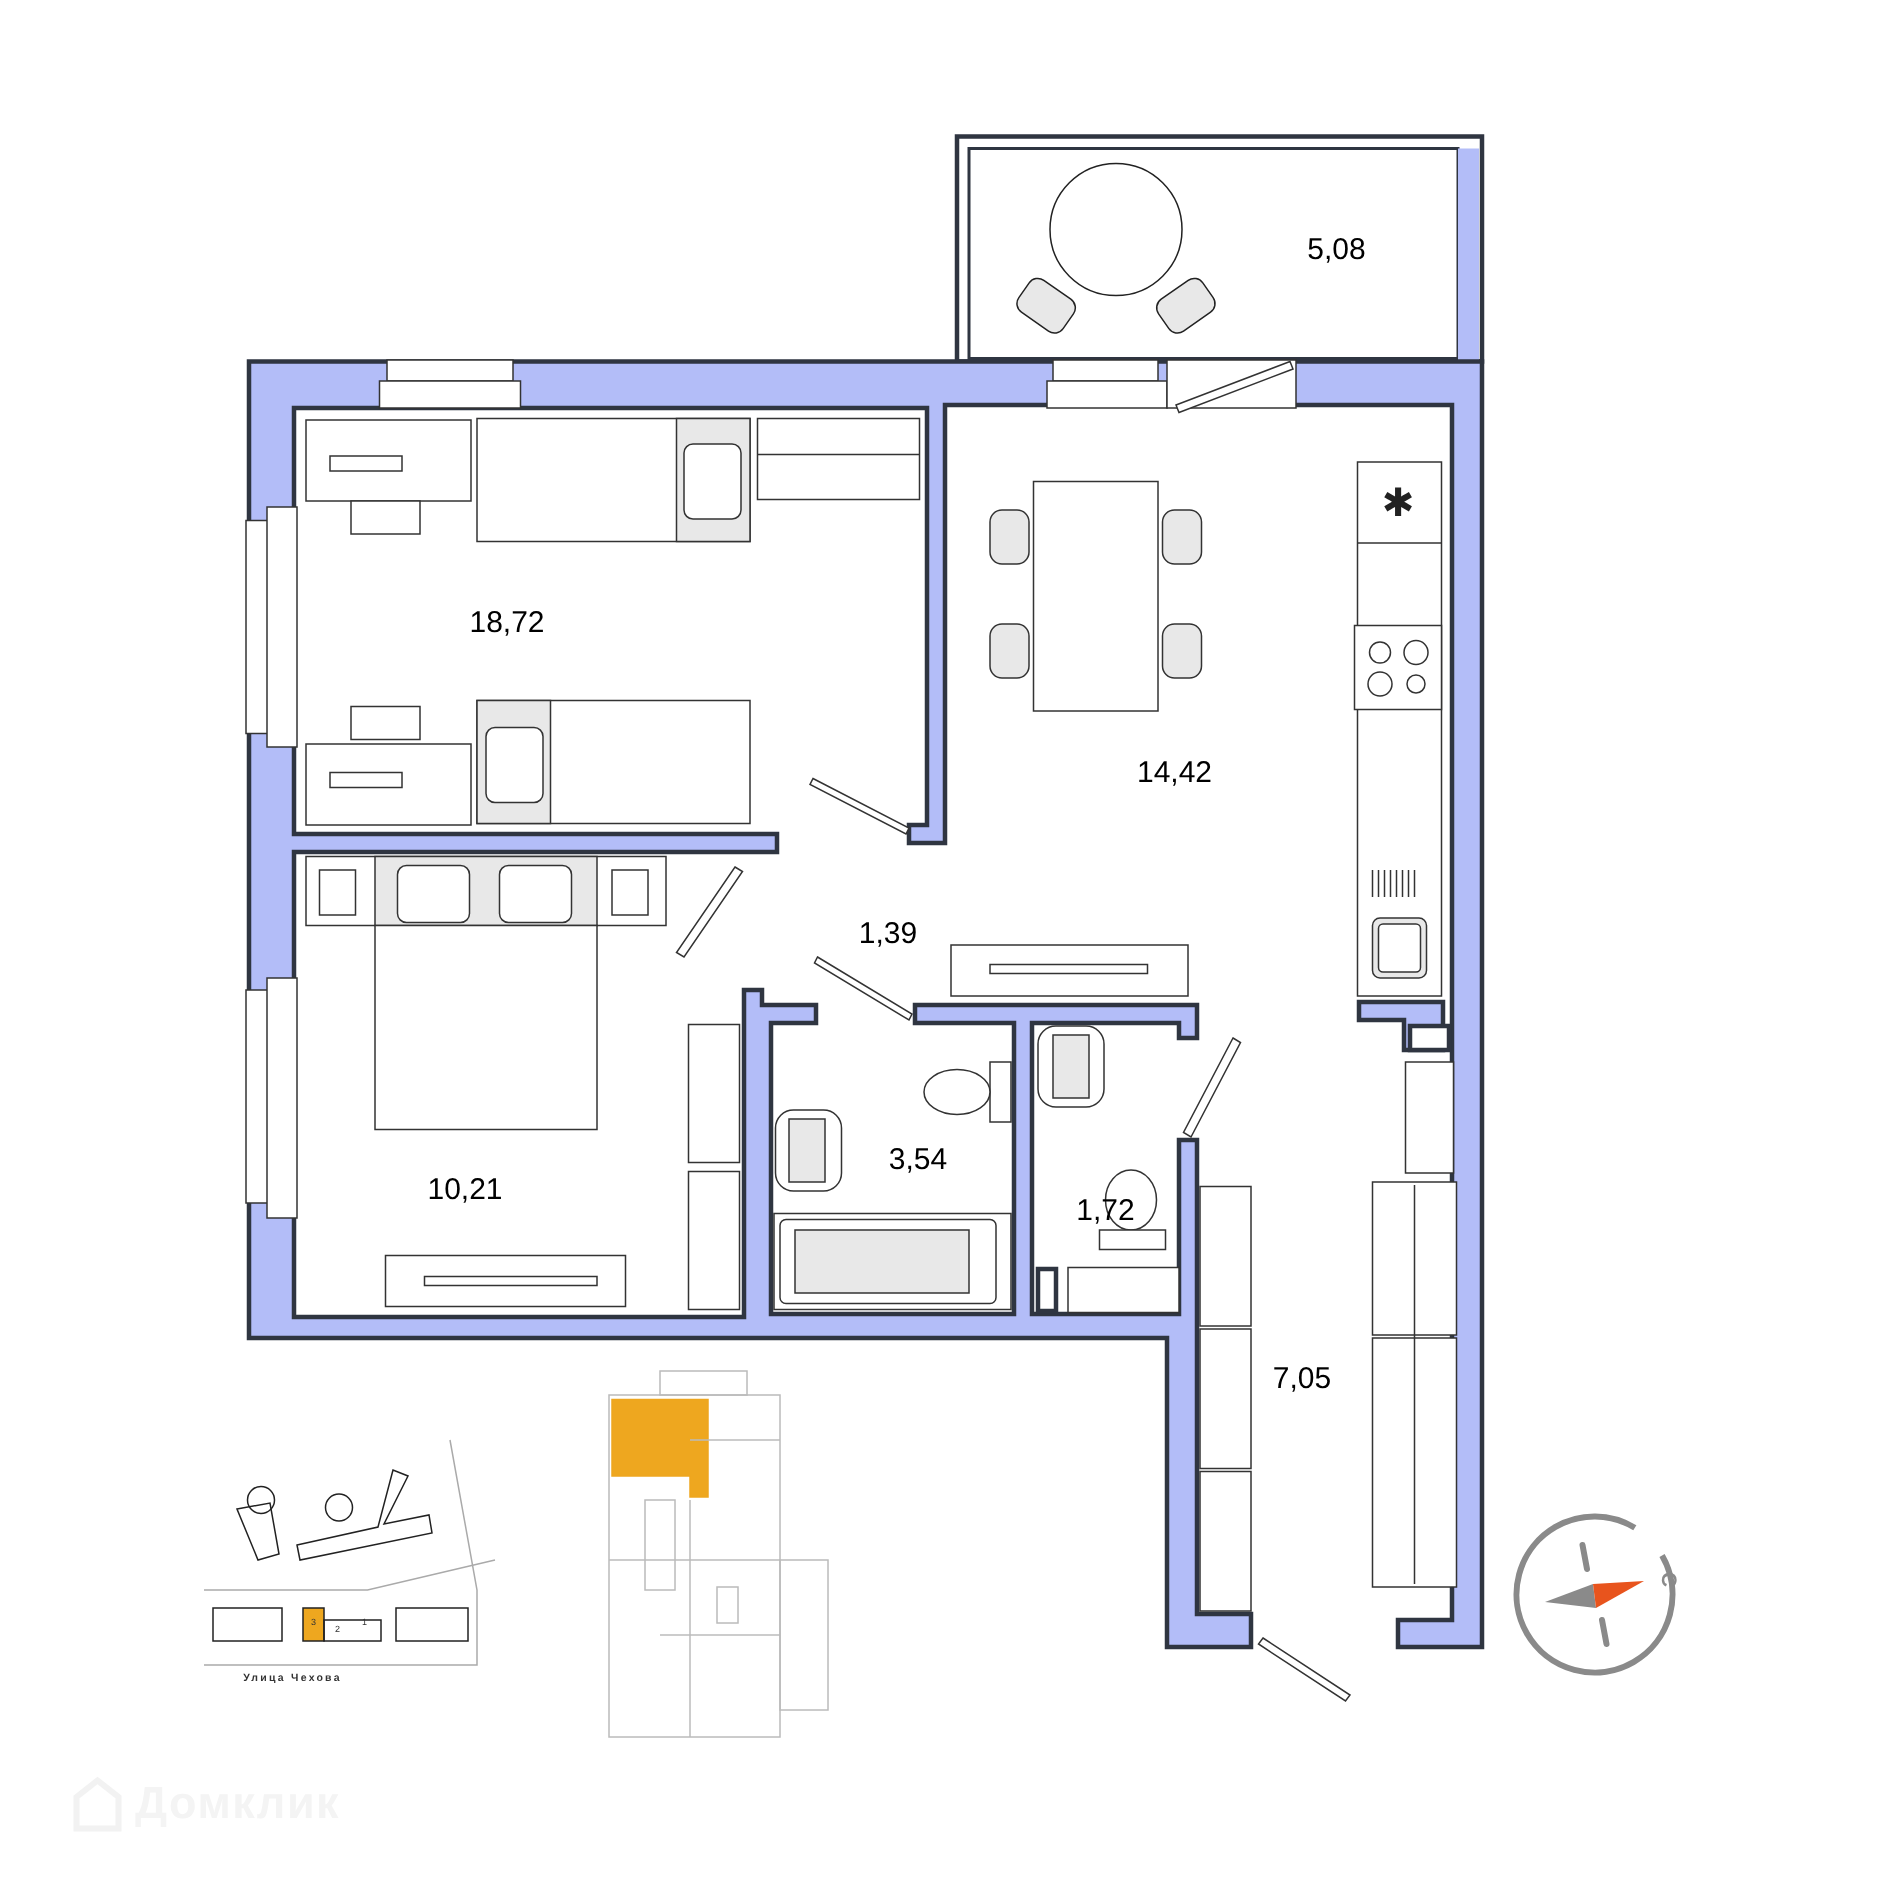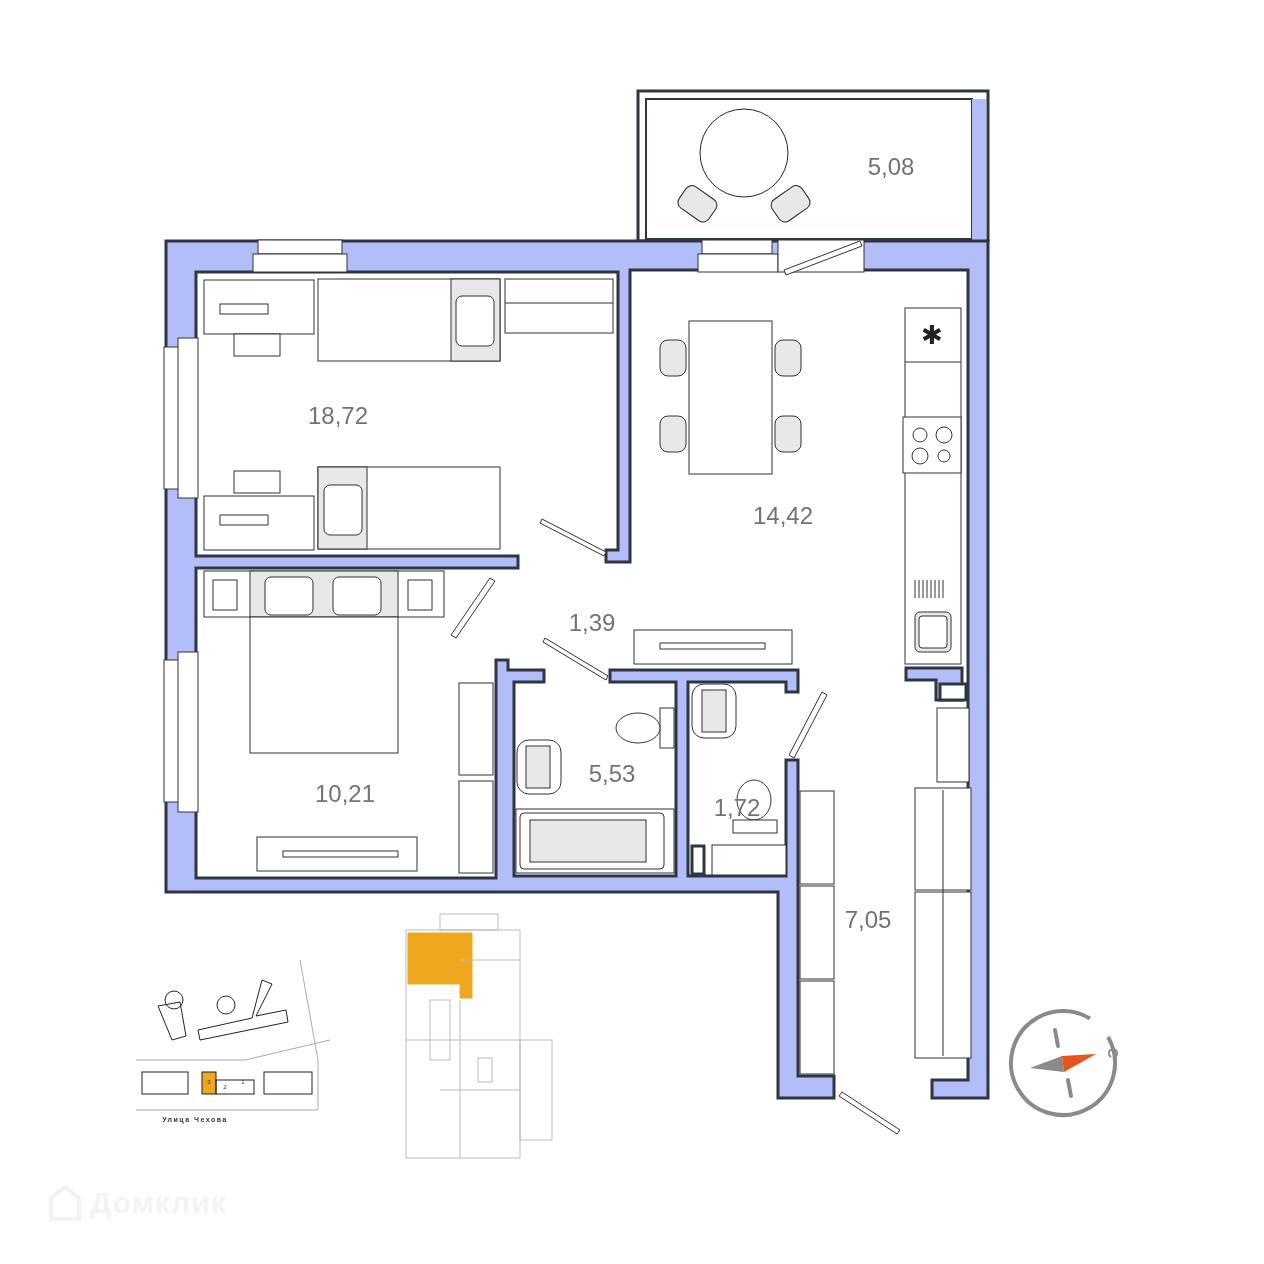--- a/index.html
+++ b/index.html
@@ -1,18 +1,18 @@
 <!DOCTYPE html>
 <html><head>
 <meta charset="utf-8">
 <style>
   html,body{margin:0;padding:0;background:#ffffff;}
   #stage{position:relative;width:1264px;height:1264px;overflow:hidden;background:#fff;font-family:"Liberation Sans","DejaVu Sans",sans-serif;}
   svg{position:absolute;left:0;top:0;}
-  .area-label{position:absolute;font-size:24px;color:#737373;transform:translate(-50%,-50%);white-space:nowrap;}
+  .area-label{position:absolute;font-size:20px;color:#000000;transform:translate(-50%,-50%);white-space:nowrap;}
   .street-label{position:absolute;font-size:7px;font-weight:bold;letter-spacing:1.5px;color:#333;transform:translate(-50%,-50%);white-space:nowrap;}
   .sec-num{position:absolute;font-size:6px;color:#333;transform:translate(-50%,-50%);}
   .brand{position:absolute;left:48px;top:1184px;display:flex;align-items:center;gap:8px;}
   .brand-text{font-size:30px;font-weight:bold;color:#f4f4f4;letter-spacing:1px;}
 </style>
 </head>
 <body>
 
 <div id="stage">
 
@@ -180,22 +180,22 @@
     <line x1="1068" y1="1080" x2="1071" y2="1096" stroke="#8a8a8a" stroke-width="4" stroke-linecap="round"></line>
     <polygon points="1030,1068 1062,1056 1064,1072" fill="#8a8a8a"></polygon>
     <polygon points="1062,1056 1096,1054 1064,1072" fill="#e8541d"></polygon>
   </g>
 </svg>
 
 <div class="area-label" style="left:891px;top:167px">5,08</div>
 <div class="area-label" style="left:338px;top:416px">18,72</div>
 <div class="area-label" style="left:783px;top:516px">14,42</div>
 <div class="area-label" style="left:592px;top:623px">1,39</div>
-<div class="area-label" style="left:345px;top:794px">10,21</div>
-<div class="area-label" style="left:612px;top:774px">5,53</div>
+<div class="area-label" style="left:310px;top:794px">10,21</div>
+<div class="area-label" style="left:612px;top:774px">3,54</div>
 <div class="area-label" style="left:737px;top:808px">1,72</div>
 <div class="area-label" style="left:868px;top:920px">7,05</div>
 
 <div class="sec-num" style="left:209px;top:1082px">3</div>
 <div class="sec-num" style="left:225px;top:1087px">2</div>
 <div class="sec-num" style="left:243px;top:1082px">1</div>
 <div class="street-label" style="left:195px;top:1119px">Улица Чехова</div>
 
 <div class="area-label" style="left:1113px;top:1053px;font-size:14px;color:#8a8a8a;font-weight:bold;transform:translate(-50%,-50%) rotate(90deg)">С</div>
 

